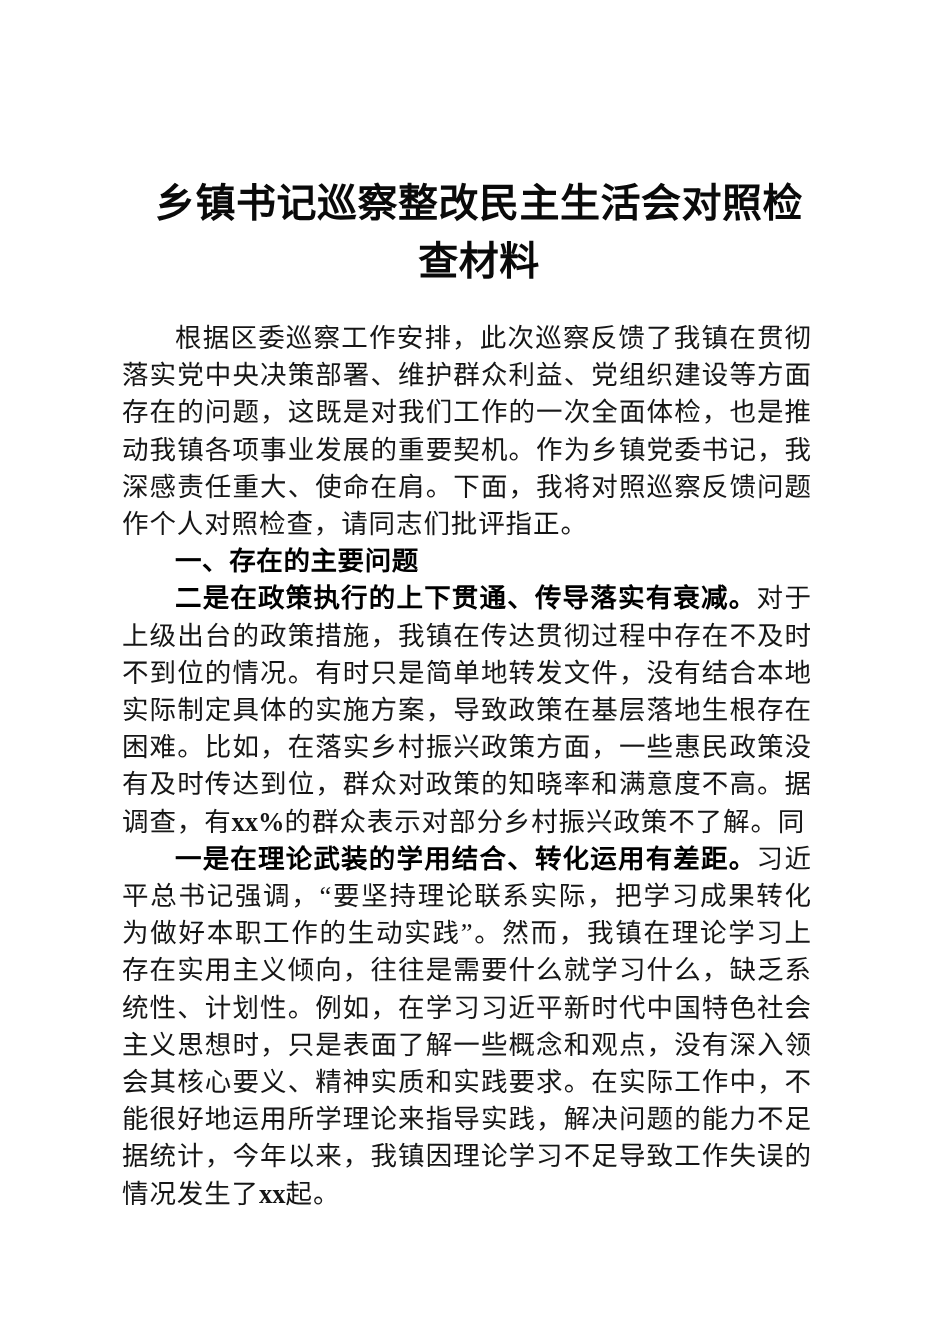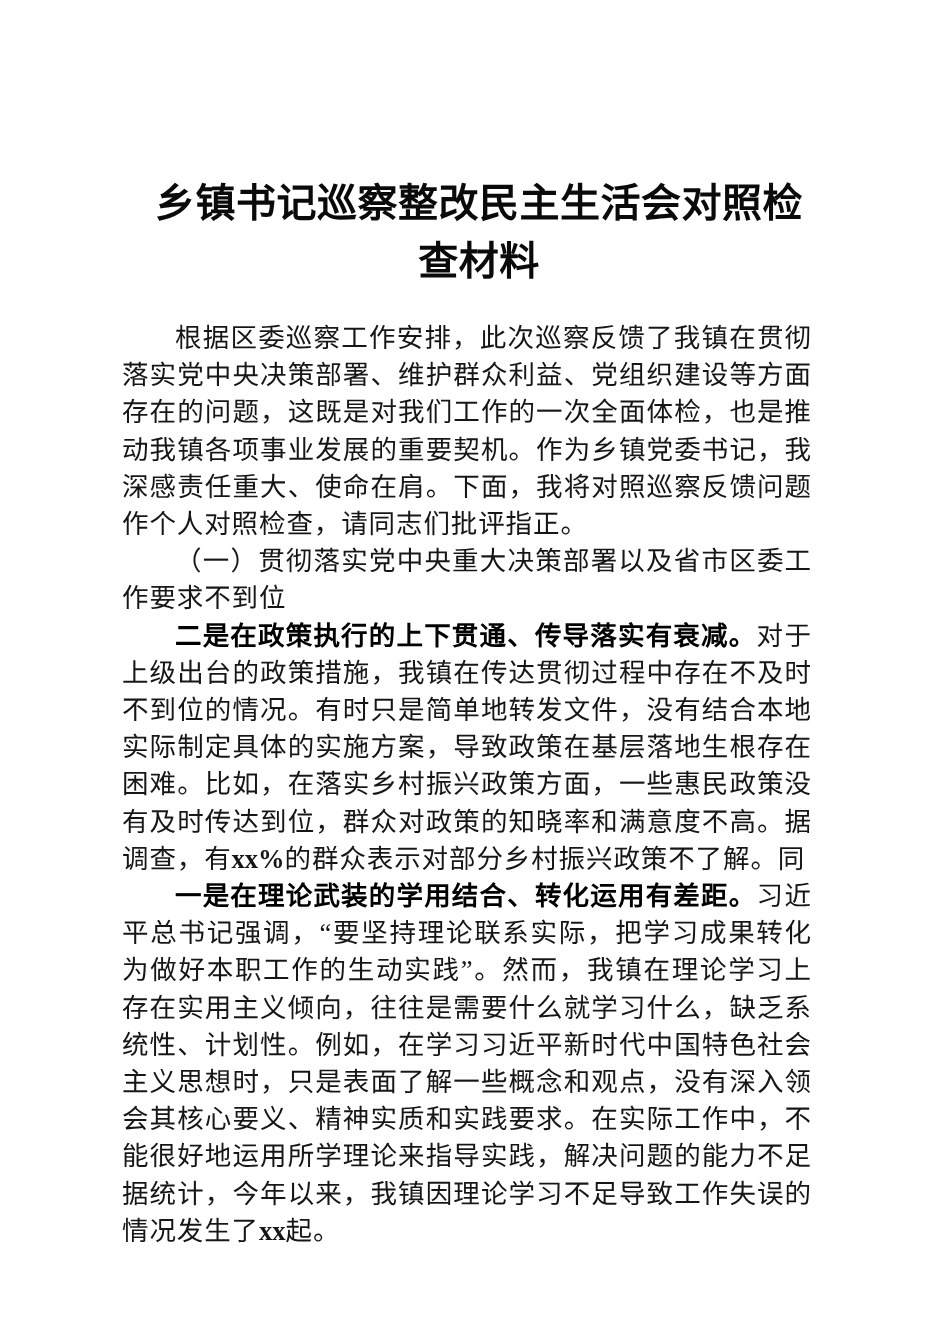--- a/index.html
+++ b/index.html
@@ -112,21 +112,21 @@
 <body>
 
 <div class="page">
 
   <h1 class="doc-title">乡镇书记巡察整改民主生活会对照检查材料</h1>
 
   <div class="doc-body">
 
     <p class="p">根据区委巡察工作安排，此次巡察反馈了我镇在贯彻落实党中央决策部署、维护群众利益、党组织建设等方面存在的问题，这既是对我们工作的一次全面体检，也是推动我镇各项事业发展的重要契机。作为乡镇党委书记，我深感责任重大、使命在肩。下面，我将对照巡察反馈问题作个人对照检查，请同志们批评指正。</p>
 
+    <p class="h1">一、存在的主要问题</p>
 
-    <p class="h2">（一）贯彻落实党中央重大决策部署以及省市区委工作要求不到位</p>
 
     <p class="p clipped"><span class="lead">二是在政策执行的上下贯通、传导落实有衰减。</span><span>对于上级出台的政策措施，我镇在传达贯彻过程中存在不及时不到位的情况。有时只是简单地转发文件，没有结合本地实际制定具体的实施方案，导致政策在基层落地生根存在困难。比如，在落实乡村振兴政策方面，一些惠民政策没有及时传达到位，群众对政策的知晓率和满意度不高。据调查，有</span><span class="latin">xx%</span><span>的群众表示对部分乡村振兴政策不了解。同</span></p>
 
     <p class="p"><span class="lead">一是在理论武装的学用结合、转化运用有差距。</span><span>习近平总书记强调，“要坚持理论联系实际，把学习成果转化为做好本职工作的生动实践”。然而，我镇在理论学习上存在实用主义倾向，往往是需要什么就学习什么，缺乏系统性、计划性。例如，在学习习近平新时代中国特色社会主义思想时，只是表面了解一些概念和观点，没有深入领会其核心要义、精神实质和实践要求。在实际工作中，不能很好地运用所学理论来指导实践，解决问题的能力不足据统计，今年以来，我镇因理论学习不足导致工作失误的情况发生了</span><span class="latin">xx</span><span>起。</span></p>
 
   </div>
 </div>
 
 </body></html>

